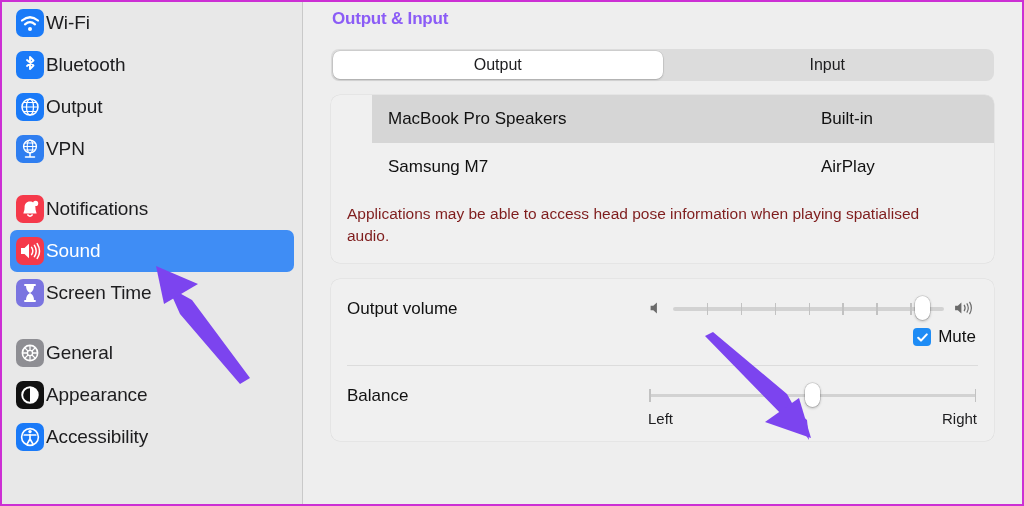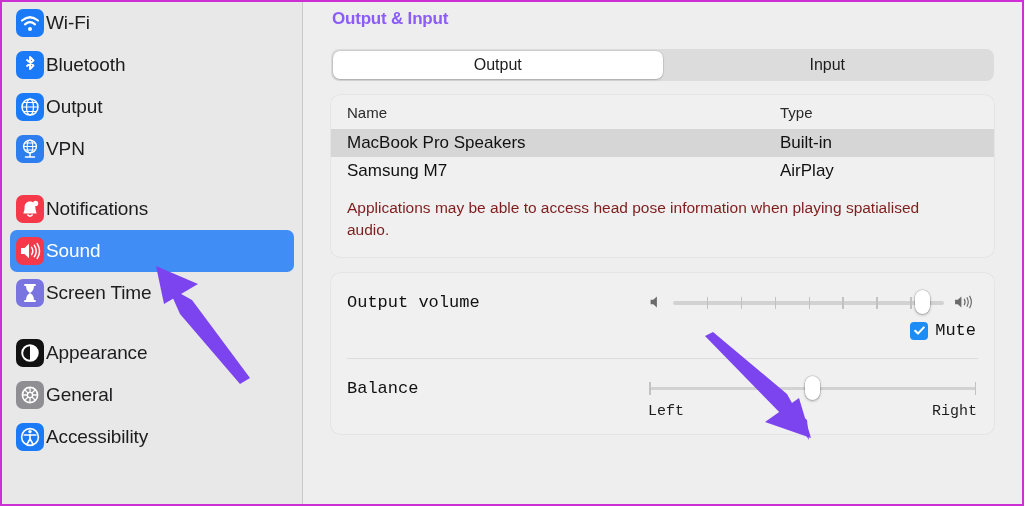--- a/index.html
+++ b/index.html
@@ -103,21 +103,21 @@
     border-radius: 9px;
     overflow: hidden;
     box-shadow: 0 0 0 0.5px rgba(0,0,0,0.07);
   }
   .thead, .trow {
     display: flex;
     align-items: center;
     padding: 0 16px;
   }
   .thead { height: 34px; }
-  .trow  { height: 28px; }
+  .trow  { height: 48px; margin-left: 41px; }
   .trow.selected { background: #d6d6d6; }
   .col-name { width: 433px; flex: 0 0 433px; }
   .col-type { flex: 1; }
   .thead .col-name, .thead .col-type {
     font-size: 15px; color: #2a2a2a;
   }
   .trow .col-name, .trow .col-type {
     font-size: 17px; color: #111111;
   }
   .note {
@@ -128,21 +128,20 @@
     max-width: 620px;
   }
 
   
   .slider-card {
     margin: 16px 14px 0 14px;
     background: #f0f0f0;
     border-radius: 9px;
     box-shadow: 0 0 0 0.5px rgba(0,0,0,0.07);
     padding: 0 16px;
-    font-family: Liberation Mono, monospace;
   }
   .srow {
     display: flex;
     align-items: flex-start;
     padding: 18px 0 0 0;
     position: relative;
   }
   .srow-label {
     font-size: 17px;
     color: #111111;
@@ -318,39 +317,39 @@
             <svg xmlns="http://www.w3.org/2000/svg" viewBox="0 0 28 28" width="28" height="28">
               <path d="M9 6 H19 M9 22 H19" stroke="#ffffff" stroke-width="1.9" stroke-linecap="round"></path>
               <path d="M10 6.5 Q10 12.2 14 14 Q18 12.2 18 6.5 Z" fill="#ffffff"></path>
               <path d="M10 21.5 Q10 15.8 14 14 Q18 15.8 18 21.5 Z" fill="#ffffff"></path>
             </svg>
           </span>
           <span class="nav-label">Screen Time</span>
         </div>
         <div class="nav-gap"></div>
         <div class="nav-item">
-          <span class="icn" style="background: rgb(17, 17, 17);">
-            <svg xmlns="http://www.w3.org/2000/svg" viewBox="0 0 28 28" width="28" height="28">
-              <circle cx="14" cy="14" r="7.8" fill="none" stroke="#ffffff" stroke-width="1.9"></circle>
-              <path d="M14 6.2 A7.8 7.8 0 0 1 14 21.8 Z" fill="#ffffff"></path>
-            </svg>
-          </span>
-          <span class="nav-label">Appearance</span>
-        </div>
-        <div class="nav-item">
           <span class="icn" style="background: rgb(142, 142, 147);">
             <svg xmlns="http://www.w3.org/2000/svg" viewBox="0 0 28 28" width="28" height="28">
               <circle cx="14" cy="14" r="7.6" fill="none" stroke="#ffffff" stroke-width="1.6"></circle>
               <circle cx="14" cy="14" r="2.6" fill="none" stroke="#ffffff" stroke-width="1.4"></circle>
               <g stroke="#ffffff" stroke-width="1.3">
                 <path d="M14 6.4 V11.4 M14 16.6 V21.6 M6.4 14 H11.4 M16.6 14 H21.6 M8.6 8.6 L12 12 M16 16 L19.4 19.4 M19.4 8.6 L16 12 M12 16 L8.6 19.4"></path>
               </g>
             </svg>
           </span>
           <span class="nav-label">General</span>
+        </div>
+        <div class="nav-item">
+          <span class="icn" style="background: rgb(17, 17, 17);">
+            <svg xmlns="http://www.w3.org/2000/svg" viewBox="0 0 28 28" width="28" height="28">
+              <circle cx="14" cy="14" r="7.8" fill="none" stroke="#ffffff" stroke-width="1.9"></circle>
+              <path d="M14 6.2 A7.8 7.8 0 0 1 14 21.8 Z" fill="#ffffff"></path>
+            </svg>
+          </span>
+          <span class="nav-label">Appearance</span>
         </div>
         <div class="nav-item">
           <span class="icn" style="background: rgb(26, 122, 248);">
             <svg xmlns="http://www.w3.org/2000/svg" viewBox="0 0 28 28" width="28" height="28">
               <circle cx="14" cy="14" r="8.4" fill="none" stroke="#ffffff" stroke-width="1.6"></circle>
               <circle cx="14" cy="8.6" r="1.7" fill="#ffffff"></circle>
               <path d="M8.2 12 H19.8" stroke="#ffffff" stroke-width="1.7" stroke-linecap="round"></path>
               <path d="M14 11.6 V16 M14 16 L11 21.2 M14 16 L17 21.2" stroke="#ffffff" stroke-width="1.7" fill="none" stroke-linecap="round"></path>
             </svg>
           </span>
@@ -369,24 +368,20 @@
   <div id="main">
 
     <div id="page-title">Output &amp; Input</div>
 
     <div class="seg-wrap">
       <div class="seg active">Output</div>
       <div class="seg">Input</div>
     </div>
 
     <div class="card">
-      <div class="thead">
-        <div class="col-name">Name</div>
-        <div class="col-type">Type</div>
-      </div>
       <div class="trow selected">
         <div class="col-name">MacBook Pro Speakers</div>
         <div class="col-type">Built-in</div>
       </div>
       <div class="trow">
         <div class="col-name">Samsung M7</div>
         <div class="col-type">AirPlay</div>
       </div>
       <div class="note">Applications may be able to access head pose information when playing spatialised audio.</div>
     </div>

